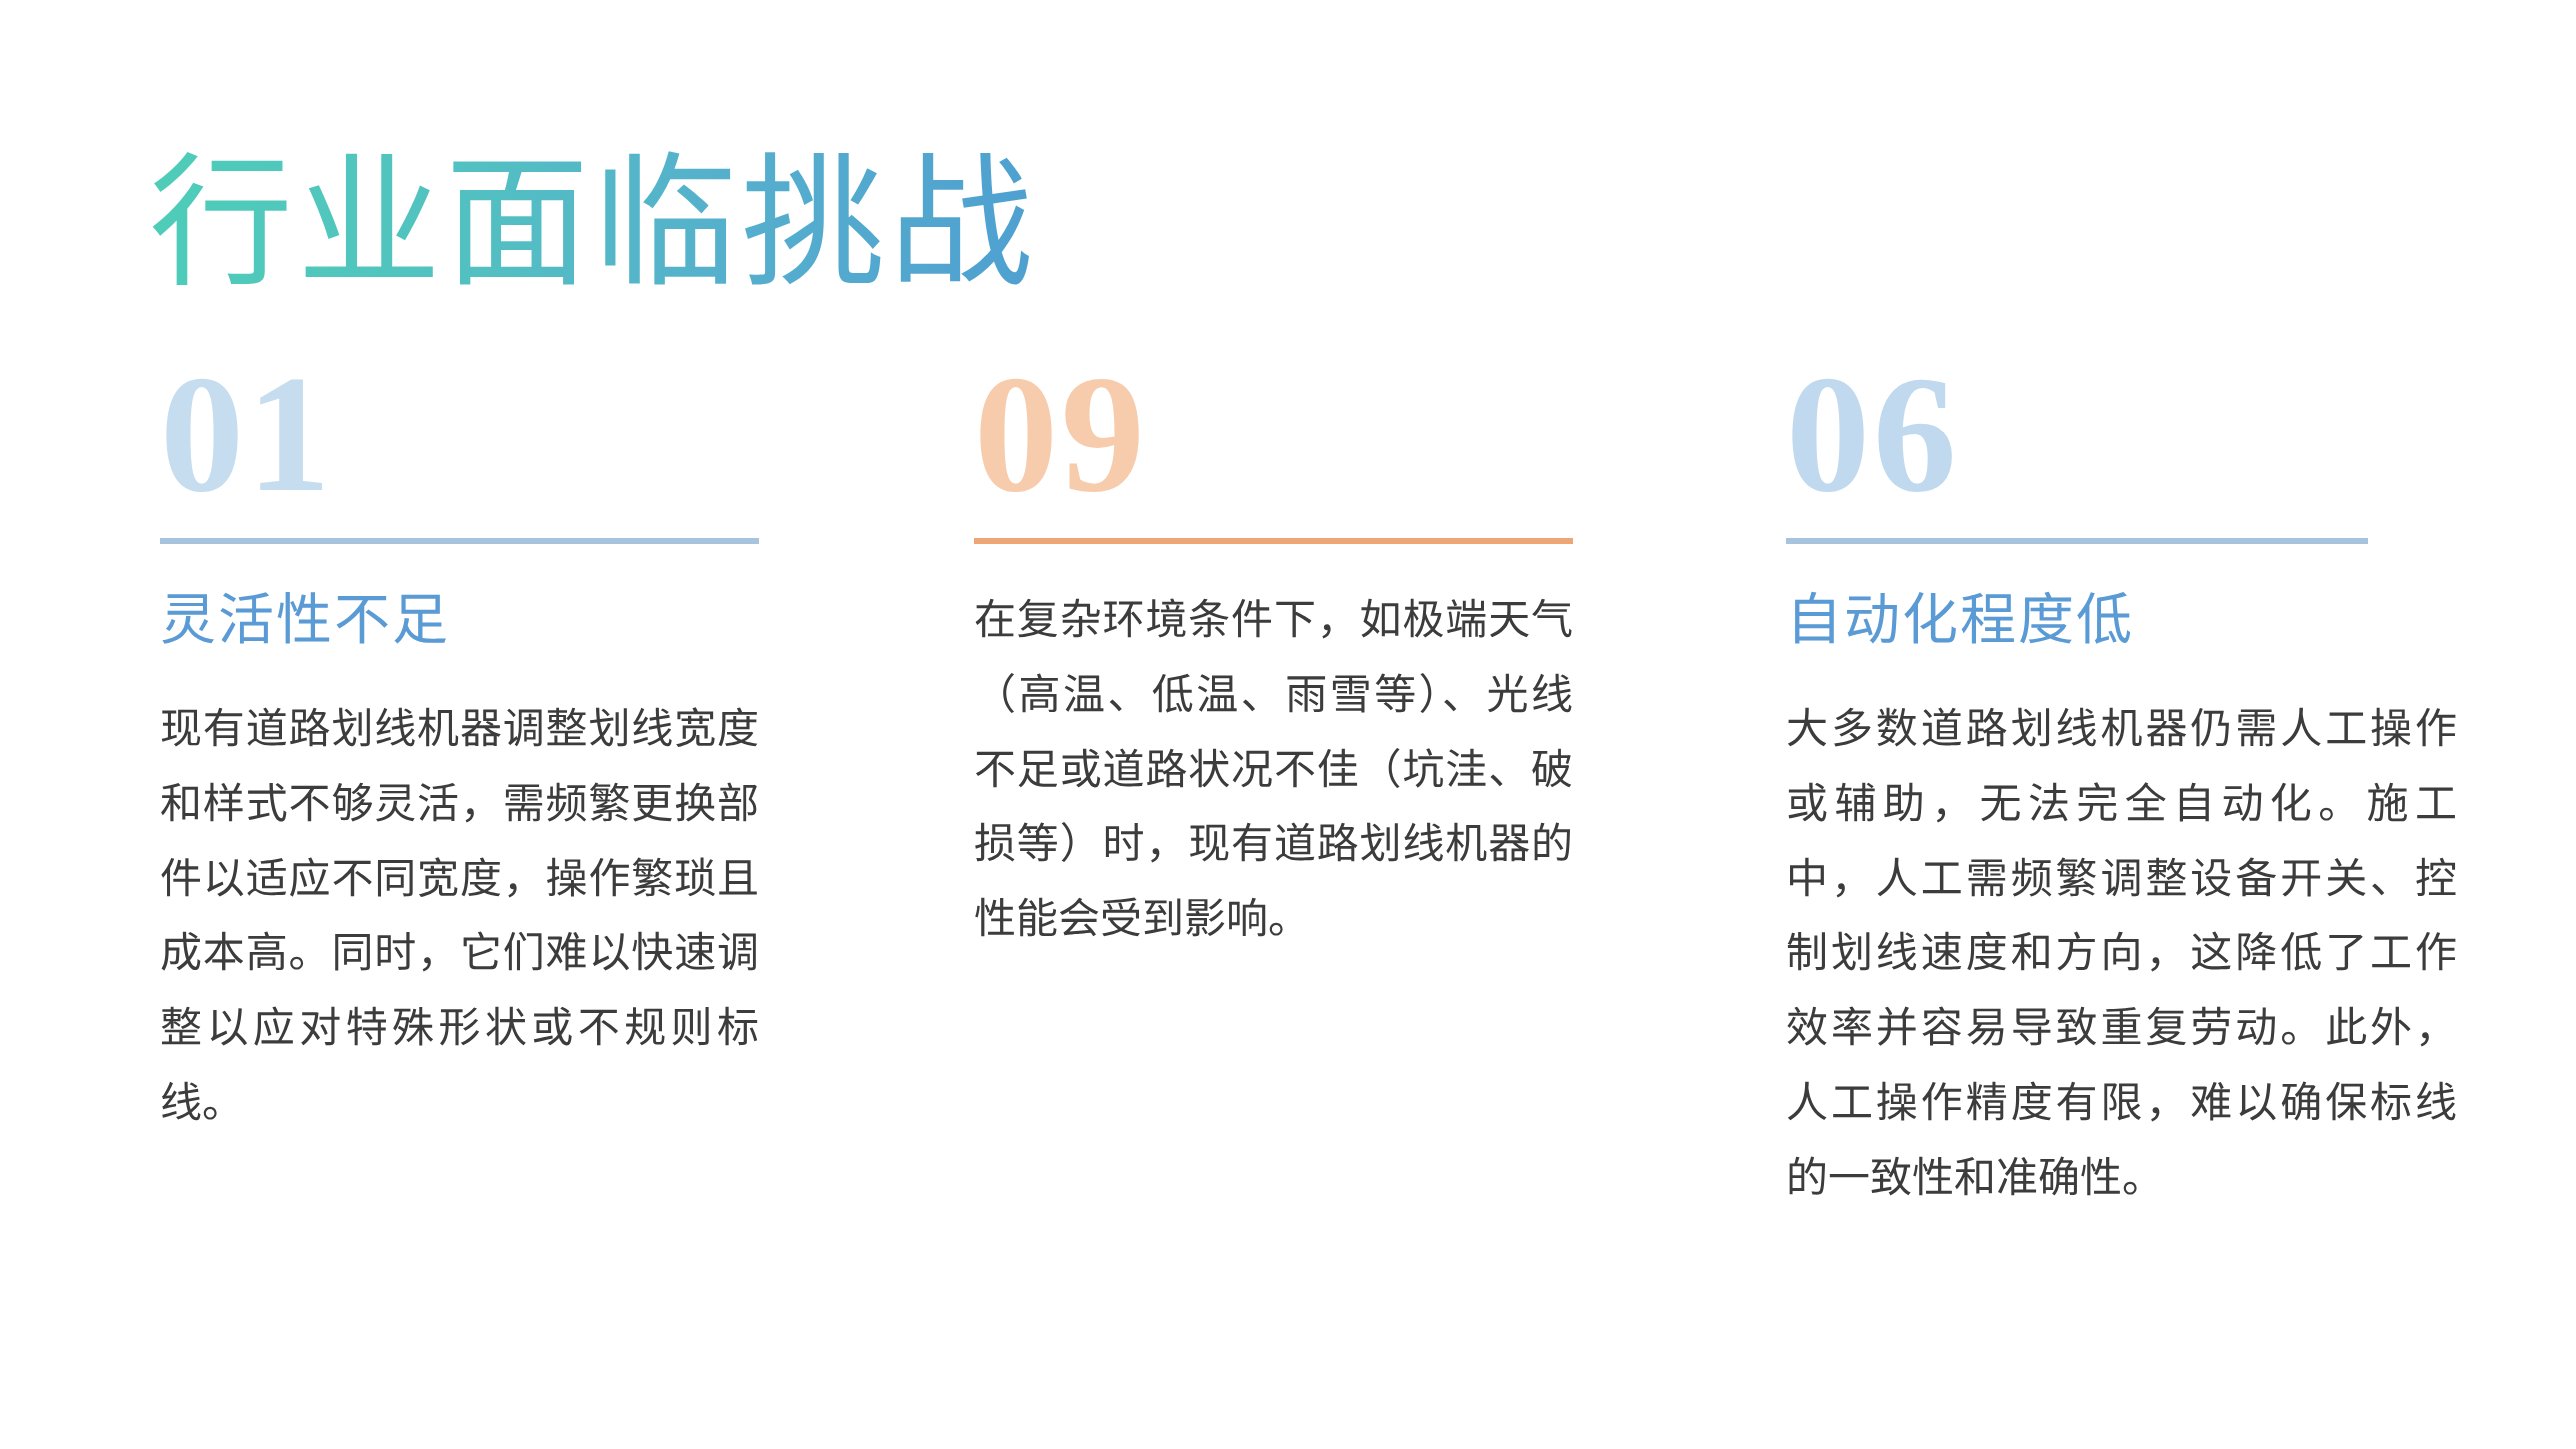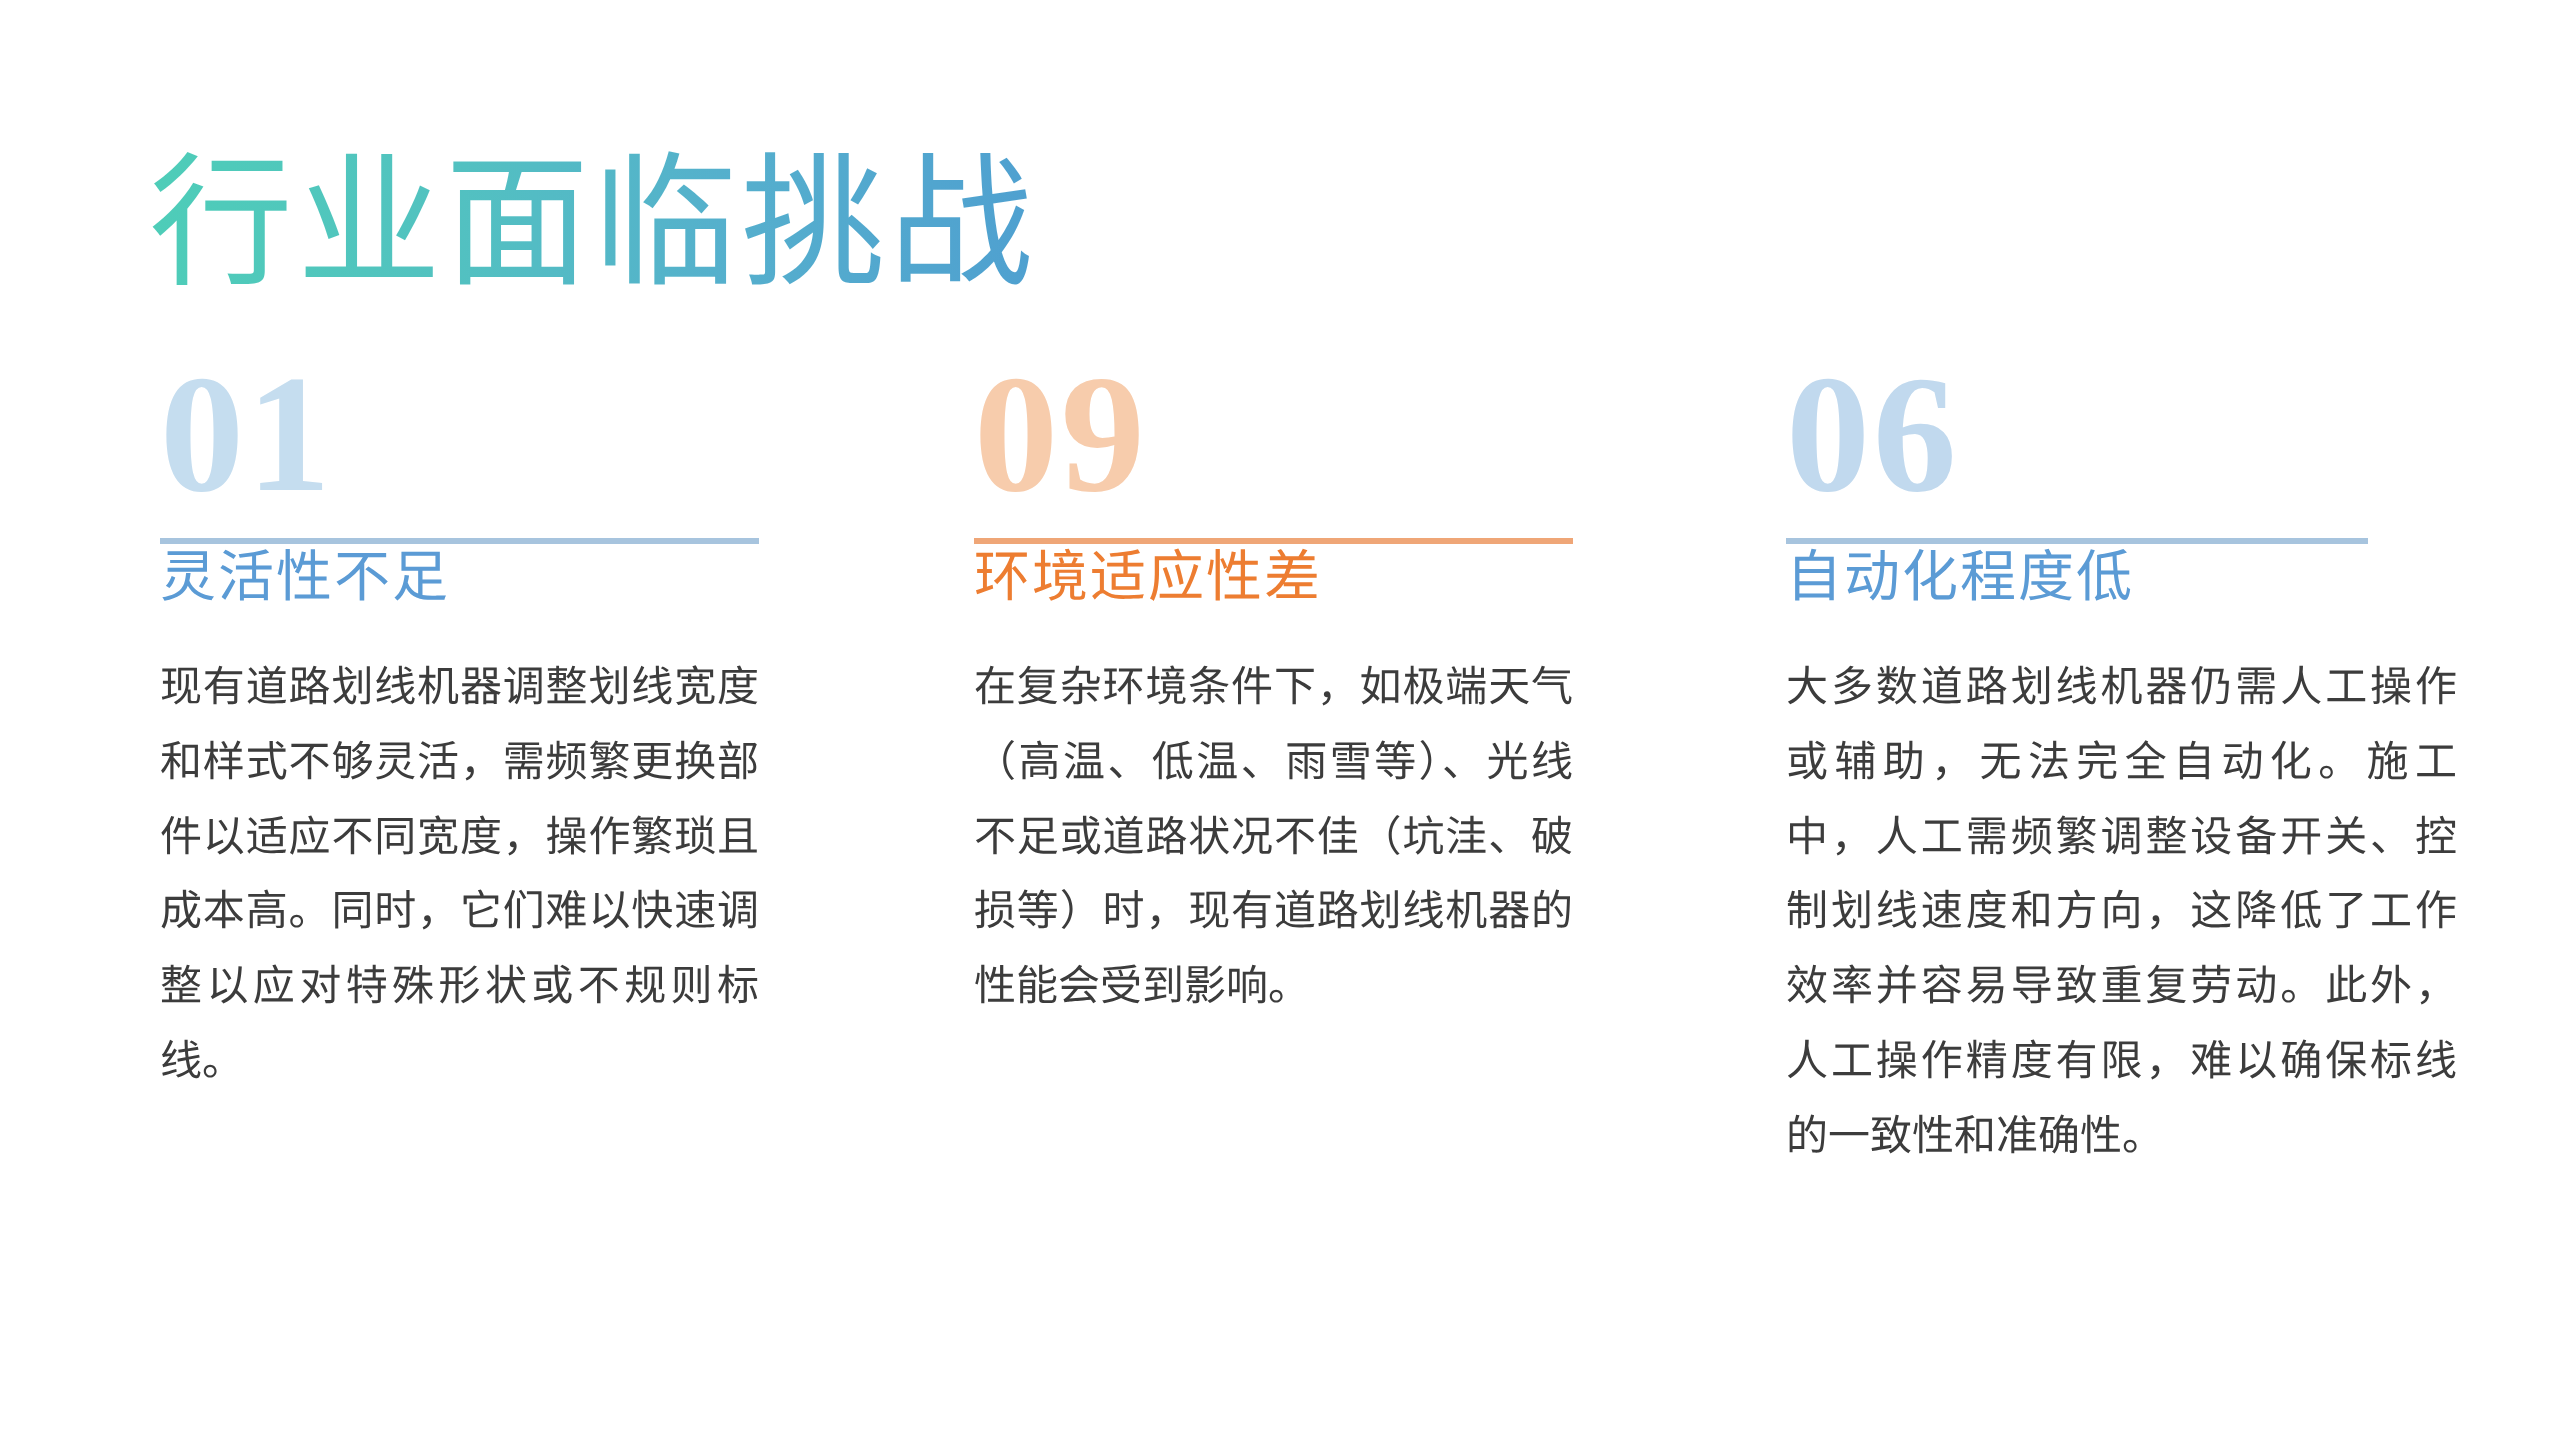--- a/index.html
+++ b/index.html
@@ -78,21 +78,22 @@
     width: 599px;
     margin-top: 16px;
     border: 0;
   }
   .col-3 .col-rule { width: 582px; }
   .col-1 .col-rule { background: #A7C4DE; }
   .col-2 .col-rule { background: #EFA677; }
   .col-3 .col-rule { background: #A7C4DE; }
 
   .col-heading {
-    font-family: Liberation Serif, serif;
+    margin-top: 42px;
+    font-family: Liberation Sans, sans-serif;
     font-size: 56px;
     font-weight: 400;
     line-height: 1.2;
     letter-spacing: 2px;
     white-space: nowrap;
   }
   .col-1 .col-heading { color: #5B9BD5; }
   .col-2 .col-heading { color: #ED7D31; }
   .col-3 .col-heading { color: #5B9BD5; }
 
@@ -122,21 +123,20 @@
     <div class="col col-1">
       <span class="col-number">01</span>
       <span class="col-rule"></span>
       <div class="col-heading">灵活性不足</div>
       <p class="col-body">现有道路划线机器调整划线宽度和样式不够灵活，需频繁更换部件以适应不同宽度，操作繁琐且成本高。同时，它们难以快速调整以应对特殊形状或不规则标线。</p>
     </div>
 
     <div class="col col-2">
       <span class="col-number">09</span>
       <span class="col-rule"></span>
-      <div class="col-heading">环境适应性差</div>
       <p class="col-body">在复杂环境条件下，如极端天气（高温、低温、雨雪等）、光线不足或道路状况不佳（坑洼、破损等）时，现有道路划线机器的性能会受到影响。</p>
     </div>
 
     <div class="col col-3">
       <span class="col-number">06</span>
       <span class="col-rule"></span>
       <div class="col-heading">自动化程度低</div>
       <p class="col-body">大多数道路划线机器仍需人工操作或辅助，无法完全自动化。施工中，人工需频繁调整设备开关、控制划线速度和方向，这降低了工作效率并容易导致重复劳动。此外，人工操作精度有限，难以确保标线的一致性和准确性。</p>
     </div>
 

